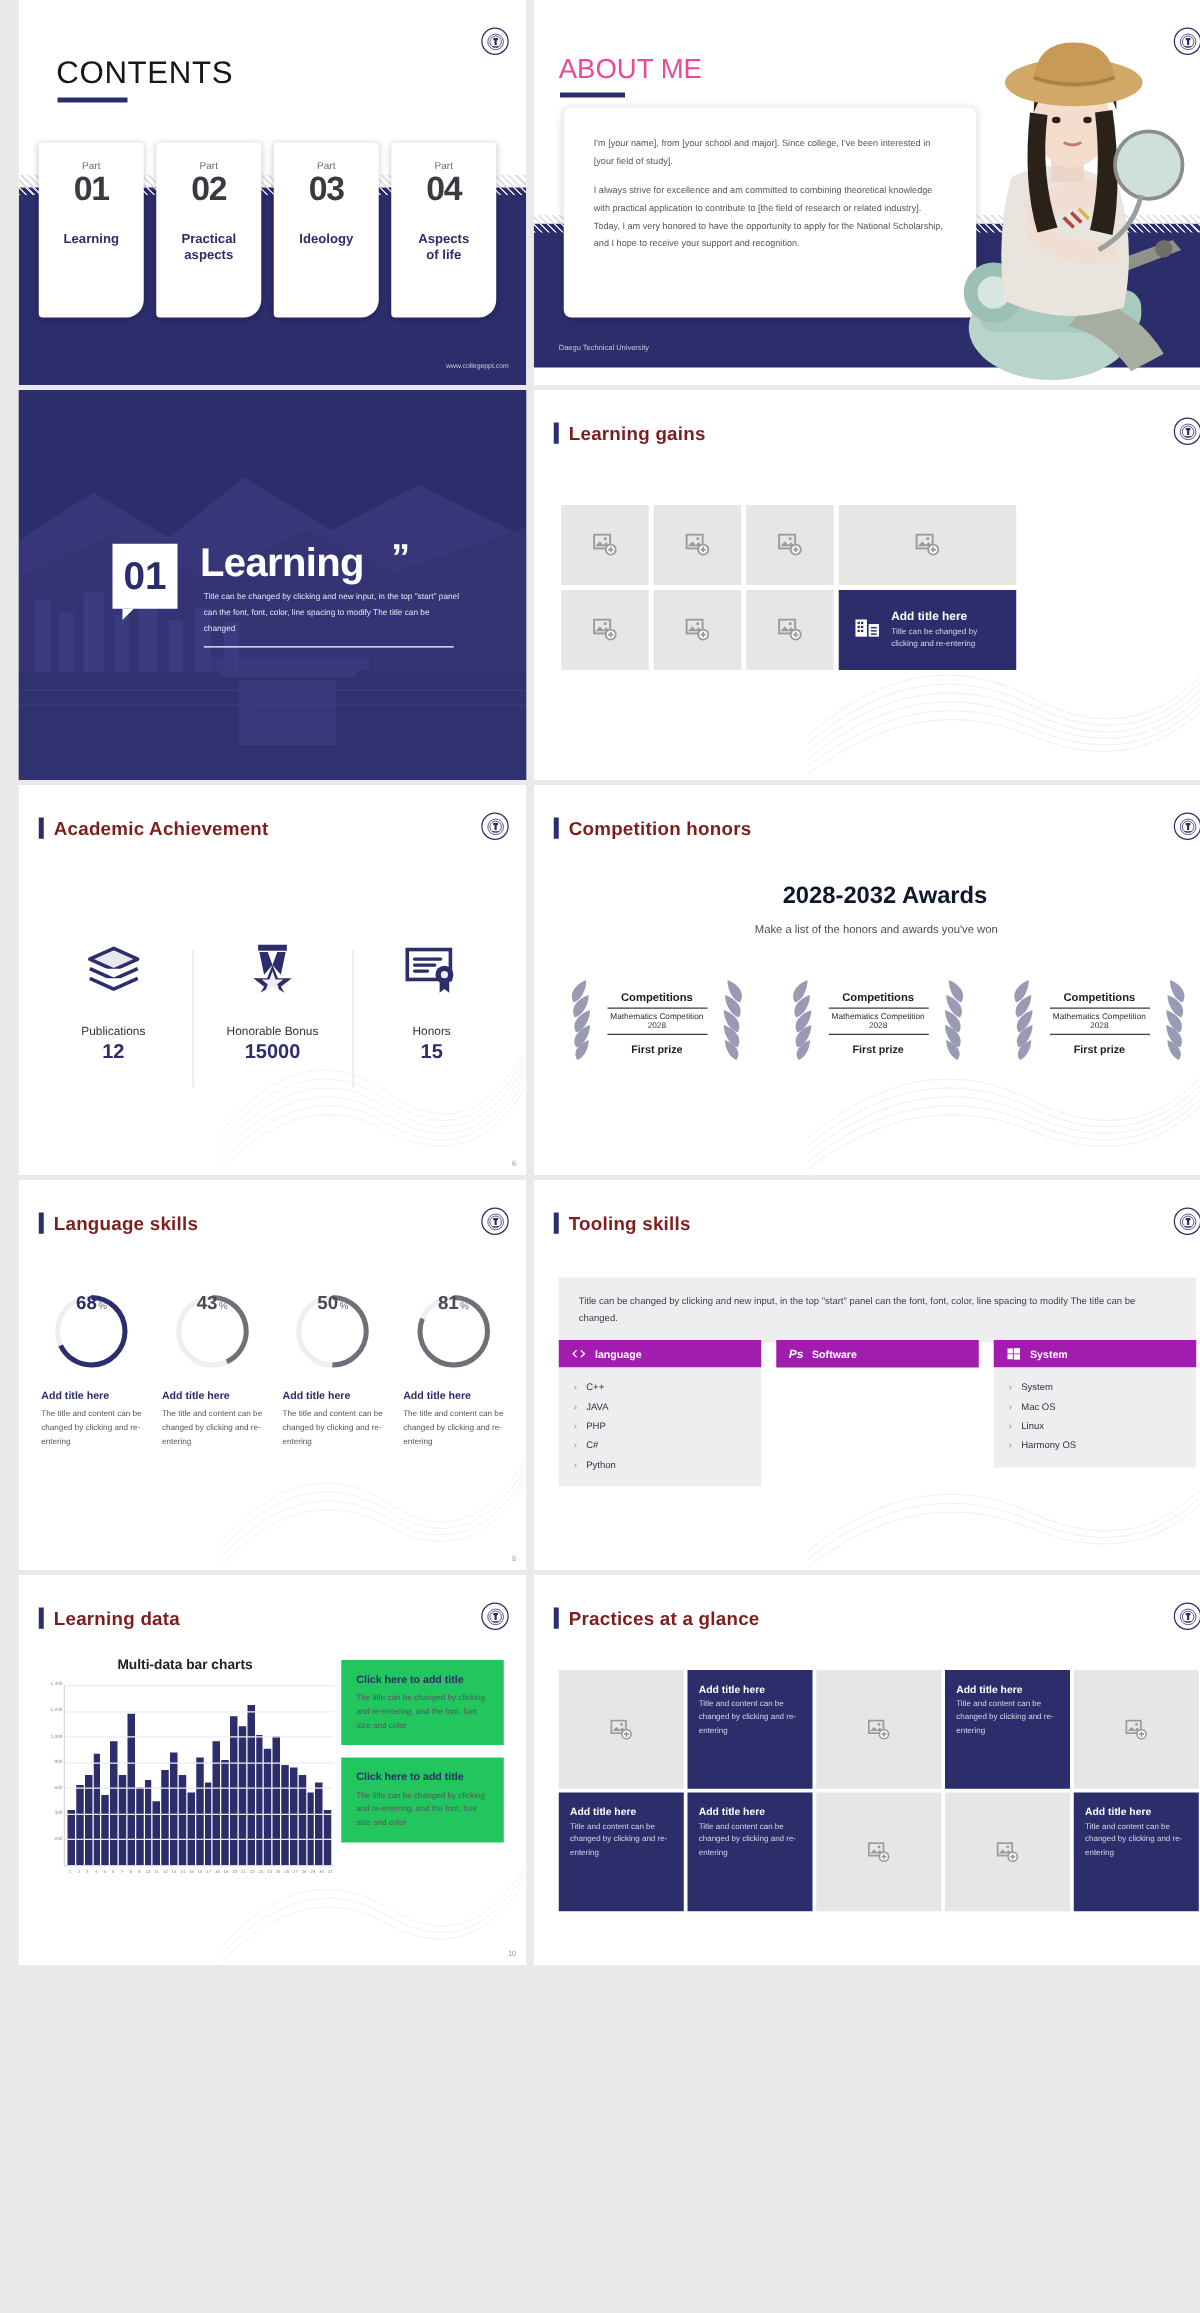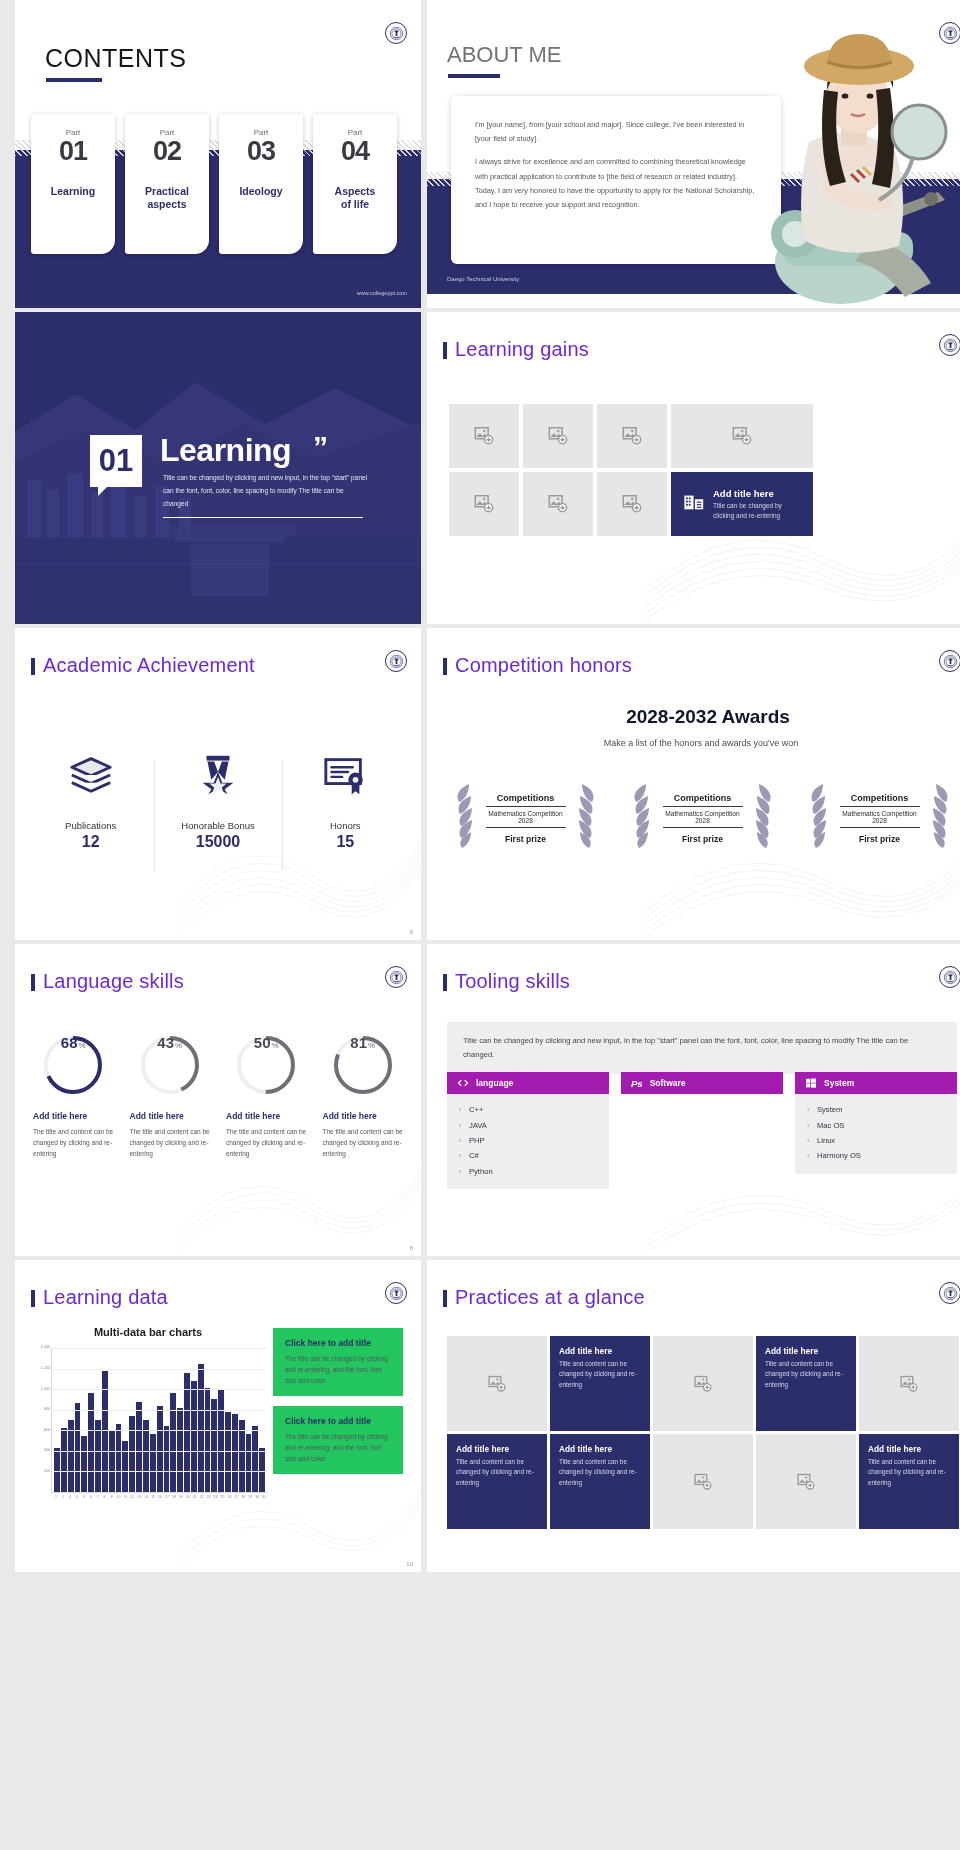--- a/index.html
+++ b/index.html
@@ -1,47 +1,47 @@
 <!DOCTYPE html>
 <html><head>
 <meta charset="utf-8">
 <style>
   * { box-sizing: border-box; margin:0; padding:0; }
   html,body { width:960px; height:1850px; background:#e9e9ea; font-family:"Liberation Sans", sans-serif; }
   .grid { width:960px; height:1850px; display:grid; grid-template-columns:406px 1fr; grid-template-rows:308px 312px 312px 312px 312px; gap:4px 6px; padding:0; background:#e9e9ea;margin-left:15px; }
   .slide { background:#fff; position:relative; overflow:hidden; }
 
   
-  .s-title { position:absolute; left:16px; top:26px; font-size:20px; color:#6d28d9; letter-spacing:.2px; }
+  .s-title { position:absolute; left:16px; top:26px; font-size:15px; color:#7f1d1d; letter-spacing:.2px;font-weight:bold; }
   .s-title .bar { display:inline-block; width:4px; height:17px; background:#2c2d6b; vertical-align:-3px; margin-right:8px; }
   .logo { position:absolute; right:14px; top:22px; width:22px; height:22px; border-radius:50%; border:1.4px solid #2c2d6b; display:flex; align-items:center; justify-content:center; }
   .logo svg { width:15px; height:15px; }
   .pgno { position:absolute; right:8px; bottom:5px; font-size:6px; color:#9a9a9a; }
   .wave { position:absolute; right:0; bottom:0; width:60%; height:46%; pointer-events:none; opacity:.85; }
 
   
   .s1 .big-title { position:absolute; left:30px; top:44px; font-size:25px; color:#17171a; letter-spacing:.5px; }
   .s1 .ul { position:absolute; left:31px; top:78px; width:56px; height:3.5px; background:#2c2d6b; }
   .s1 .navyband { position:absolute; left:0; top:150px; width:406px; height:158px; background:#2c2d6b; }
   .s1 .hatch { position:absolute; left:0; top:140px; width:406px; height:16px;
      background:repeating-linear-gradient(45deg,#dcdce5 0 1.2px,transparent 1.2px 4px); }
   .s1 .cards { position:absolute; left:16px; top:114px; display:flex; gap:10px; }
   .s1 .card { width:84px; height:140px; background:#fff; border-radius:3px 3px 14px 3px; box-shadow:0 1px 5px rgba(0,0,0,.22); padding-top:14px; text-align:center; }
   .s1 .card .p { font-size:8px; color:#6b6b76; }
   .s1 .card .n { font-size:27px; font-weight:700; color:#3a3a42; line-height:1.1; letter-spacing:-1px; }
   .s1 .card .l { font-size:10.5px; font-weight:700; color:#2c2d6b; margin-top:18px; line-height:1.25; }
   .s1 .site { position:absolute; right:14px; bottom:12px; font-size:5.5px; color:#c9c9d8; }
 
   
-  .s2 .big-title { position:absolute; left:20px; top:42px; font-size:22px; color:#737373; }
+  .s2 .big-title { position:absolute; left:20px; top:42px; font-size:22px; color:#ec4899; }
   .s2 .ul { position:absolute; left:21px; top:74px; width:52px; height:3.5px; background:#2c2d6b; }
   .s2 .navyband { position:absolute; left:0; bottom:14px; width:100%; height:115px; background:#2c2d6b; }
   .s2 .hatch { position:absolute; left:0; bottom:122px; width:100%; height:14px;
      background:repeating-linear-gradient(45deg,#dcdce5 0 1.2px,transparent 1.2px 4px); }
-  .s2 .panel { position:absolute; left:24px; top:96px; width:330px; height:168px; background:#fff; border-radius:6px; box-shadow:0 1px 7px rgba(0,0,0,.16); padding:22px 24px; }
+  .s2 .panel { position:absolute; left:24px; top:86px; width:330px; height:168px; background:#fff; border-radius:6px; box-shadow:0 1px 7px rgba(0,0,0,.16); padding:22px 24px; }
   .s2 .panel p { font-size:7.3px; color:#55555e; line-height:1.95; }
   .s2 .panel p + p { margin-top:9px; }
   .s2 .uni { position:absolute; left:20px; bottom:26px; font-size:6px; color:#c8c8da; }
   .s2 .photo { position:absolute; right:-8px; top:24px; width:260px; height:280px; }
 
   
   .s3 { background:#2c2d6b; }
   .s3 .bgimg { position:absolute; inset:0; }
   .s3 .num { position:absolute; left:75px; top:123px; width:52px; height:52px; background:#fff; color:#2c2d6b; font-size:31px; font-weight:700; display:flex; align-items:center; justify-content:center; }
   .s3 .num:after { content:""; position:absolute; left:8px; bottom:-9px; border-left:9px solid #fff; border-bottom:9px solid transparent; }

